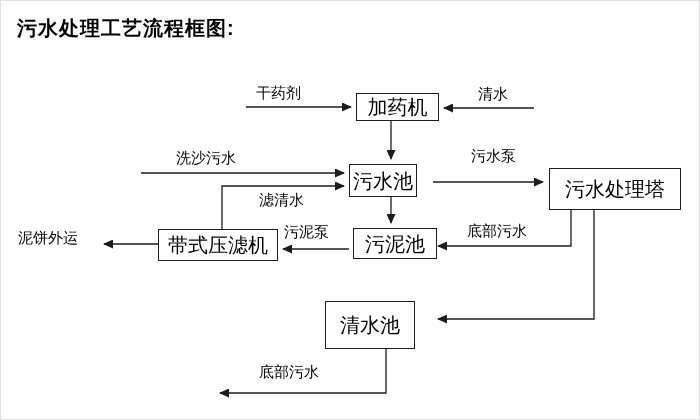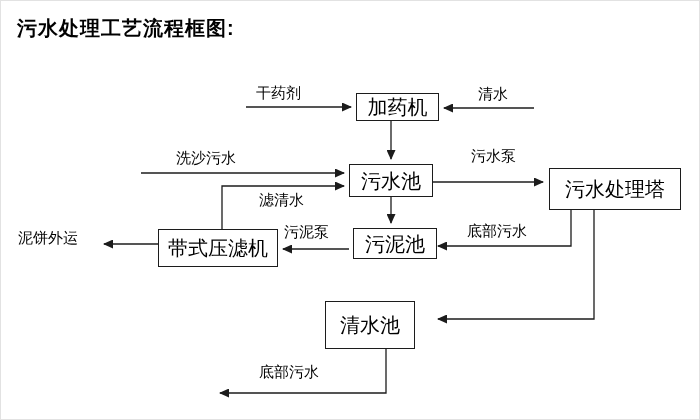--- a/index.html
+++ b/index.html
@@ -56,33 +56,33 @@
       <polyline points="157,243 103,243" marker-end="url(#arr)"></polyline>
       <polyline points="593,197 593,318 437,318" marker-end="url(#arr)"></polyline>
       <polyline points="385,332 385,392 219,392" marker-end="url(#arr)"></polyline>
     </g>
   </svg>
 
   <div class="node" style="left:355px;top:92px;width:83px;height:28px">
     <span>加药机</span>
   </div>
 
-  <div class="node" style="left:348px;top:163px;width:84px;height:33px">
+  <div class="node" style="left:348px;top:163px;width:68px;height:33px">
     <span>污水池</span>
   </div>
 
   <div class="node" style="left:548px;top:167px;width:132px;height:42px">
     <span>污水处理塔</span>
   </div>
 
   <div class="node" style="left:352px;top:227px;width:84px;height:31px">
     <span>污泥池</span>
   </div>
 
-  <div class="node" style="left:157px;top:228px;width:120px;height:38px">
+  <div class="node" style="left:157px;top:228px;width:120px;height:32px">
     <span>带式压滤机</span>
   </div>
 
   <div class="node" style="left:324px;top:300px;width:90px;height:48px">
     <span>清水池</span>
   </div>
 
   <div class="elabel" style="left:255px;top:84px">干药剂</div>
 
   <div class="elabel" style="left:477px;top:85px">清水</div>

